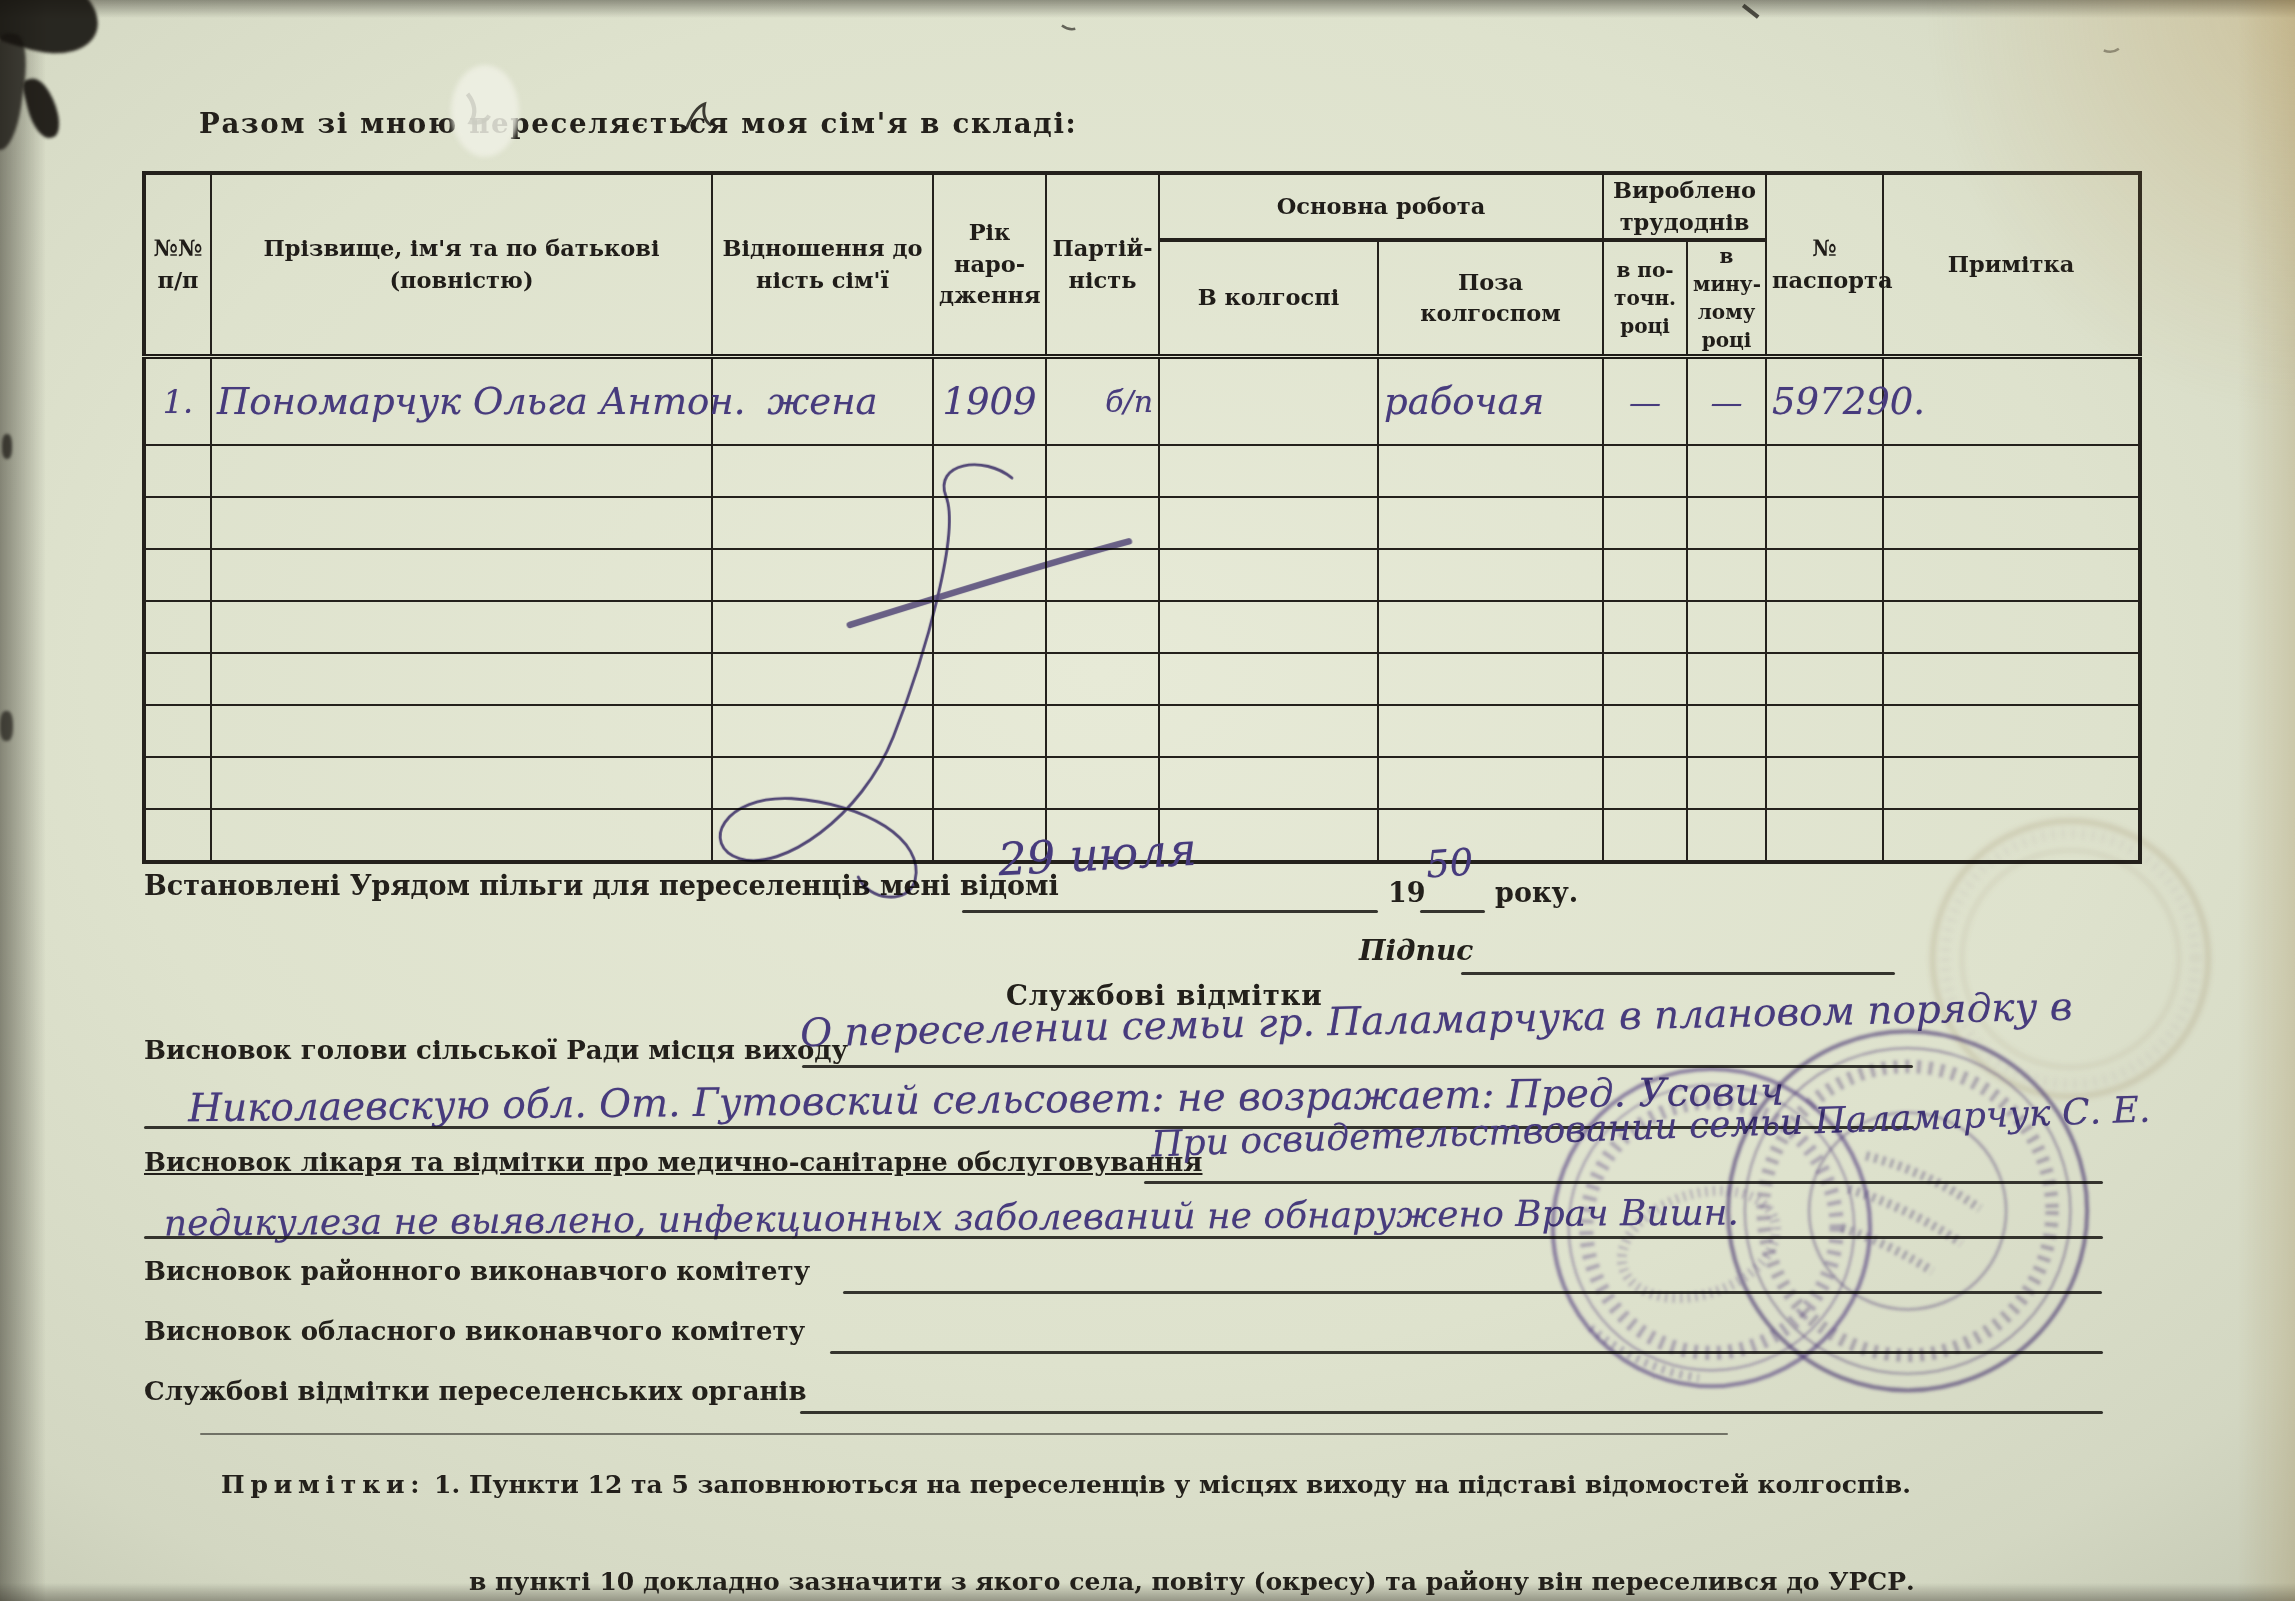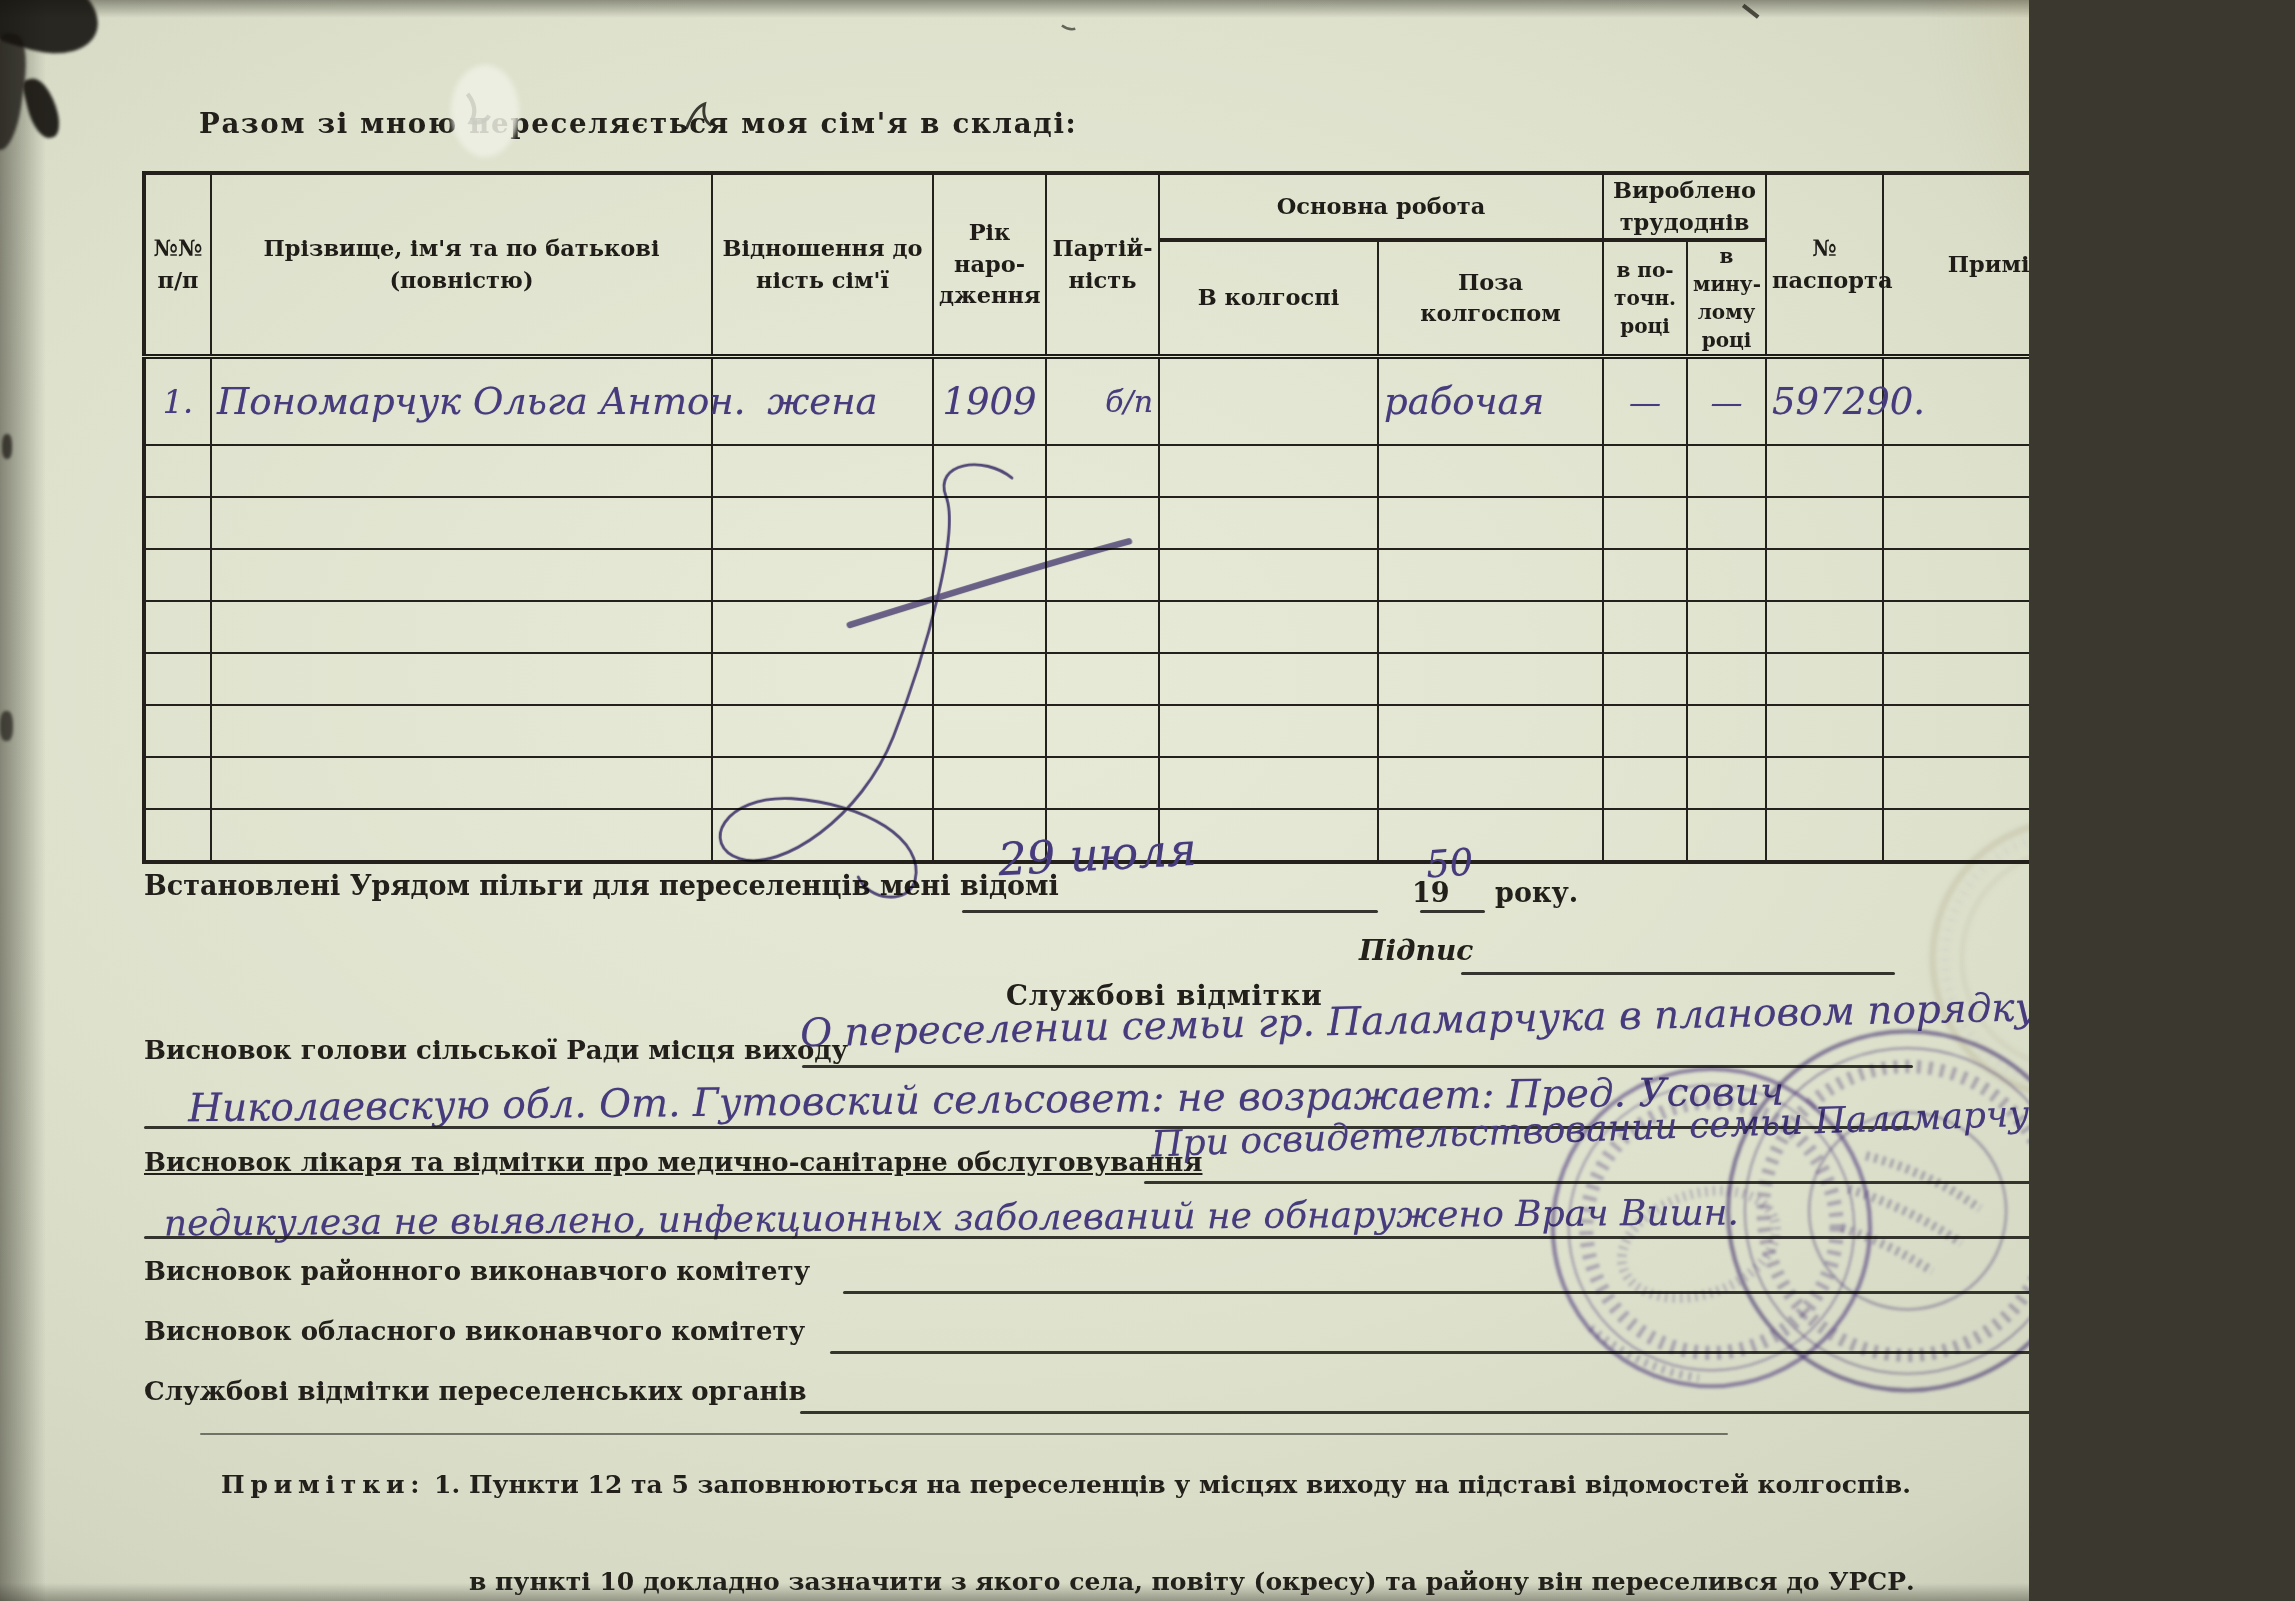--- a/index.html
+++ b/index.html
@@ -1,17 +1,17 @@
 <!DOCTYPE html>
 <html style="font-size:13.4px"><head>
 <meta charset="utf-8">
 <style>
   html,body{margin:0;padding:0;background:#3a382f;}
   #page{
-    position:relative;width:2029px;height:1602px;overflow:hidden;
+    position:relative;width:2295px;height:1602px;overflow:hidden;
     background:
       radial-gradient(ellipse 1837px 1253px at 48% 42%, #e7ead7 0%, #dee2cd 55%, #d3d7c2 85%, #c4c8b3 100%);
     font-family:"DejaVu Serif","Liberation Serif",serif;
     color:#201d19;
   }
   .printed{position:absolute;font-weight:bold;color:#23201b;white-space:nowrap;}
   .hand{position:absolute;font-style:italic;color:#473b7d;white-space:nowrap;
         text-shadow:0 0 0.8px rgba(71,59,125,.45);}
   .rule{position:absolute;height:2.5px;background:#1d1b17;opacity:.88;border-radius:1.7px;}
   .rule.soft{opacity:.55;height:1.7px;}
@@ -191,21 +191,21 @@
           <td></td>
           <td></td>
           <td></td>
         </tr>
     </tbody>
   </table>
 
   <div class="printed" style="left:144px;top:870px;font-size:27px;">Встановлені Урядом пільги для переселенців мені відомі</div>
   <div class="hand" style="left:998px;top:828px;font-size:45px;transform:rotate(-3deg);">29 июля</div>
   <div class="rule" style="left:962px;top:910px;width:416px;"></div>
-  <div class="printed" style="left:1388px;top:877px;font-size:27px;margin-left:24px;">19</div>
+  <div class="printed" style="left:1388px;top:877px;font-size:27px;">19</div>
   <div class="hand" style="left:1426px;top:842px;font-size:37px;transform:rotate(-4deg);">50</div>
   <div class="rule" style="left:1420px;top:910px;width:65px;"></div>
   <div class="printed" style="left:1495px;top:877px;font-size:27px;">року.</div>
 
   <div class="printed" style="left:1359px;top:934px;font-size:28px;font-style:italic;">Підпис</div>
   <div class="rule" style="left:1461px;top:972px;width:434px;"></div>
 
   <div class="printed" style="left:1006px;top:979px;font-size:27.6px;letter-spacing:0.8px;">Службові відмітки</div>
 
   <div class="printed" style="left:144px;top:1035px;font-size:26px;">Висновок голови сільської Ради місця виходу</div>

